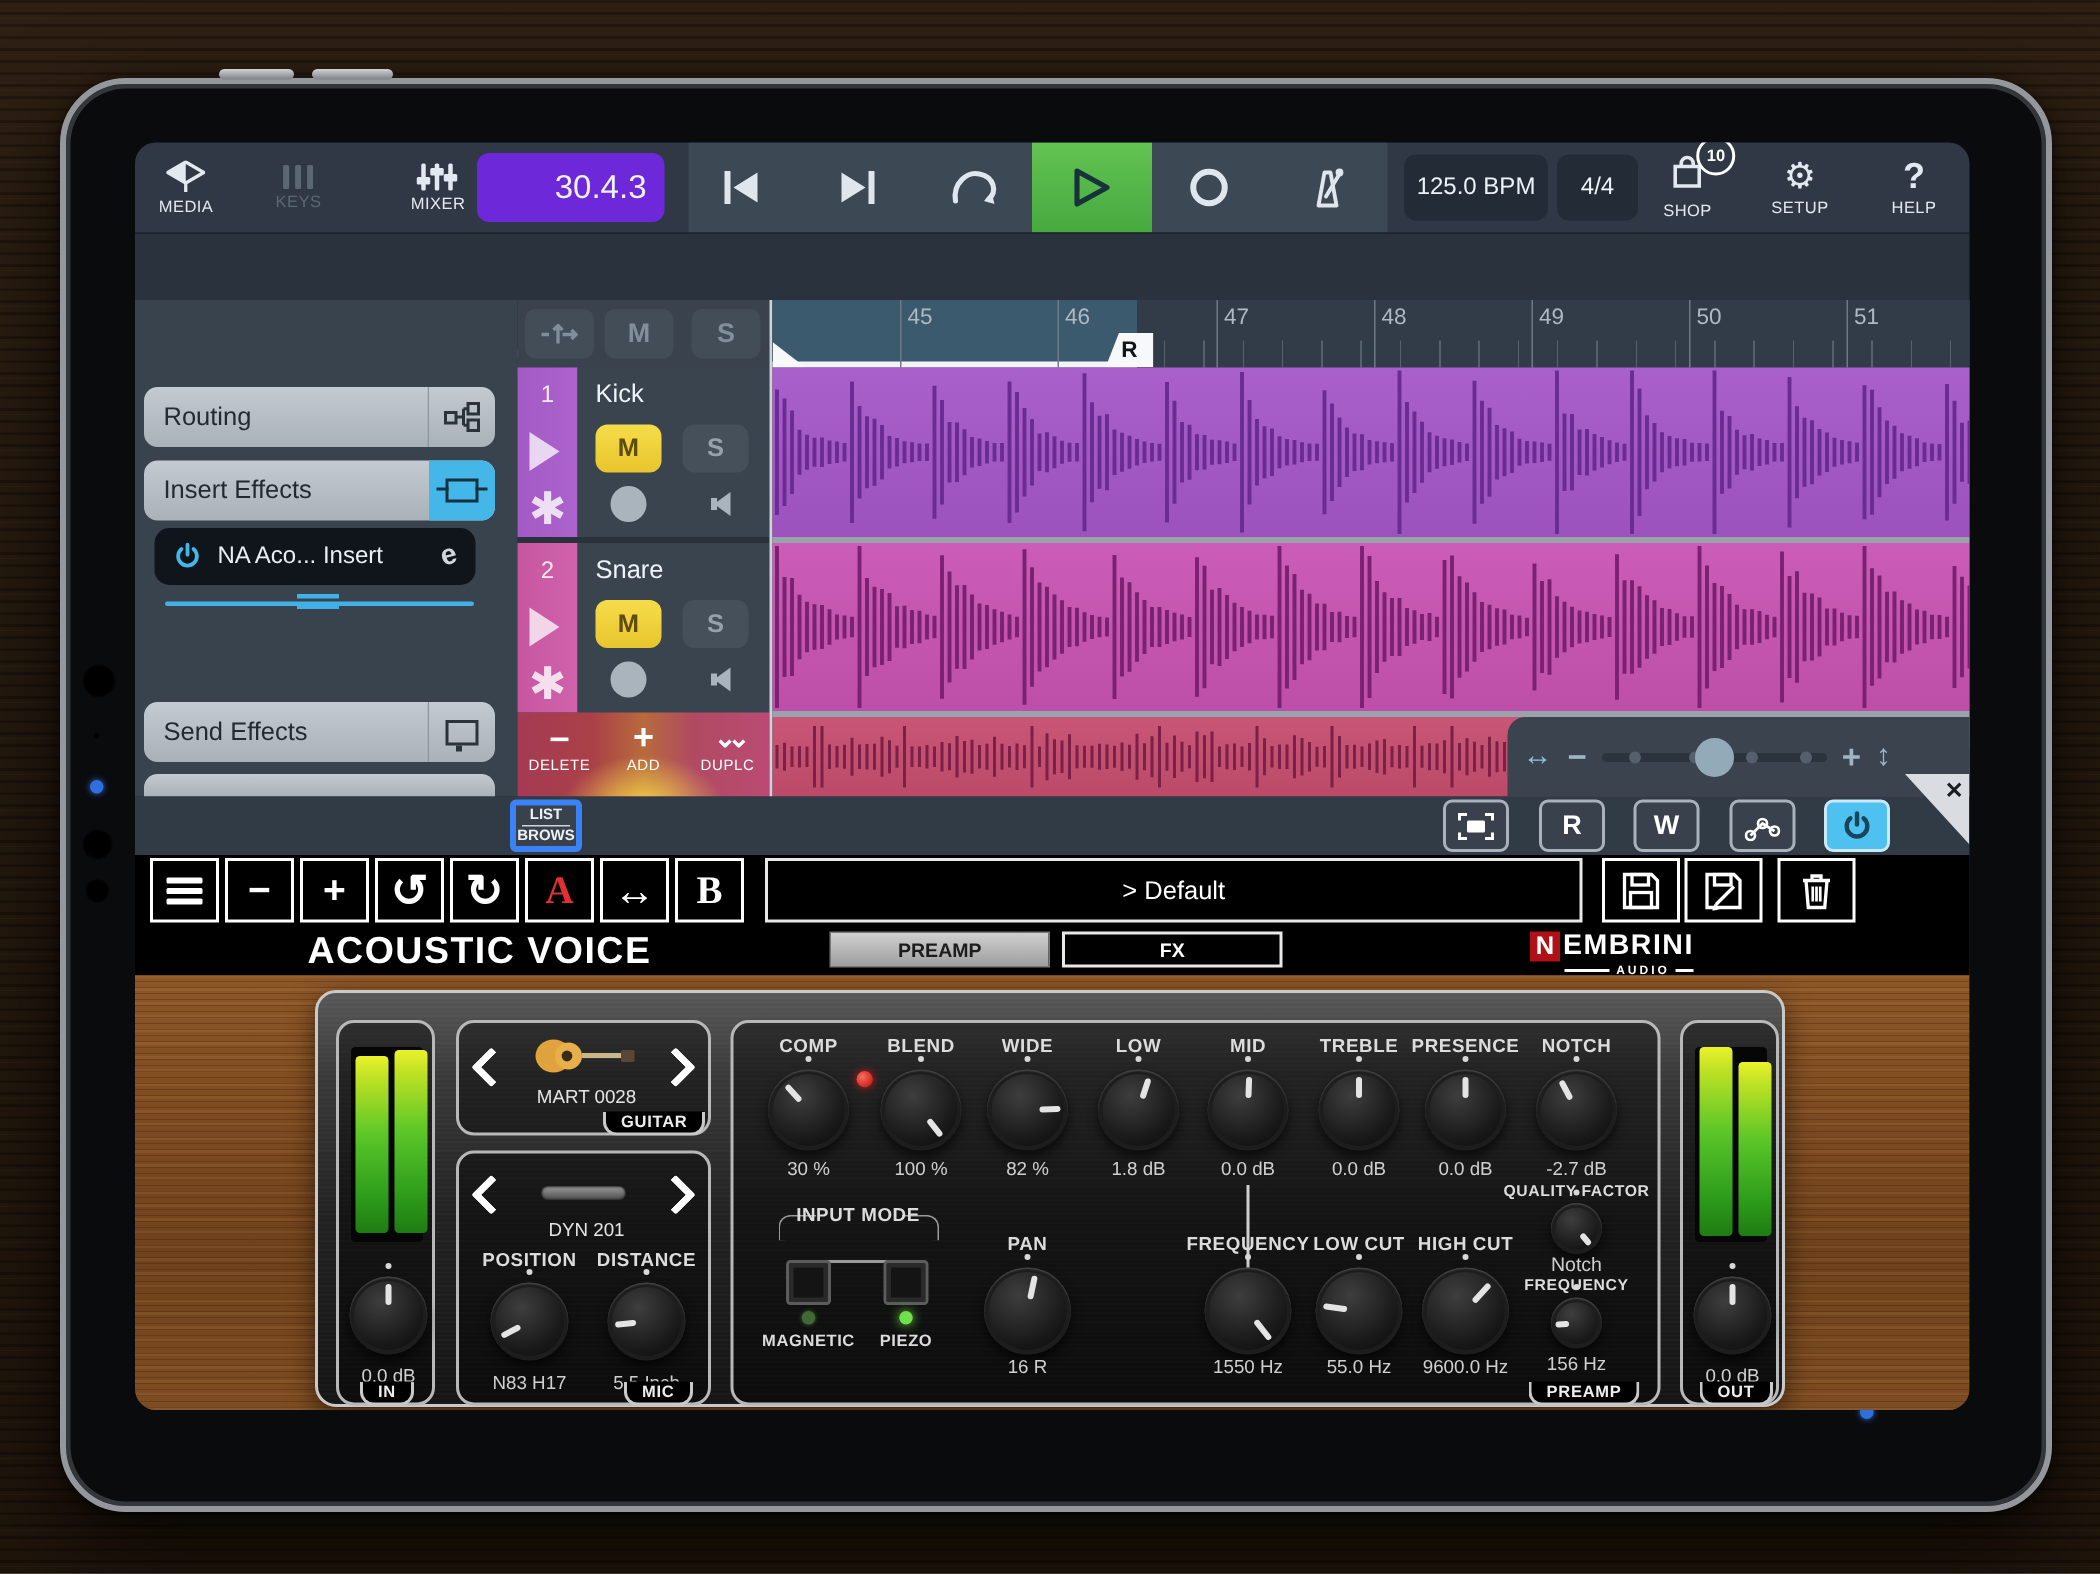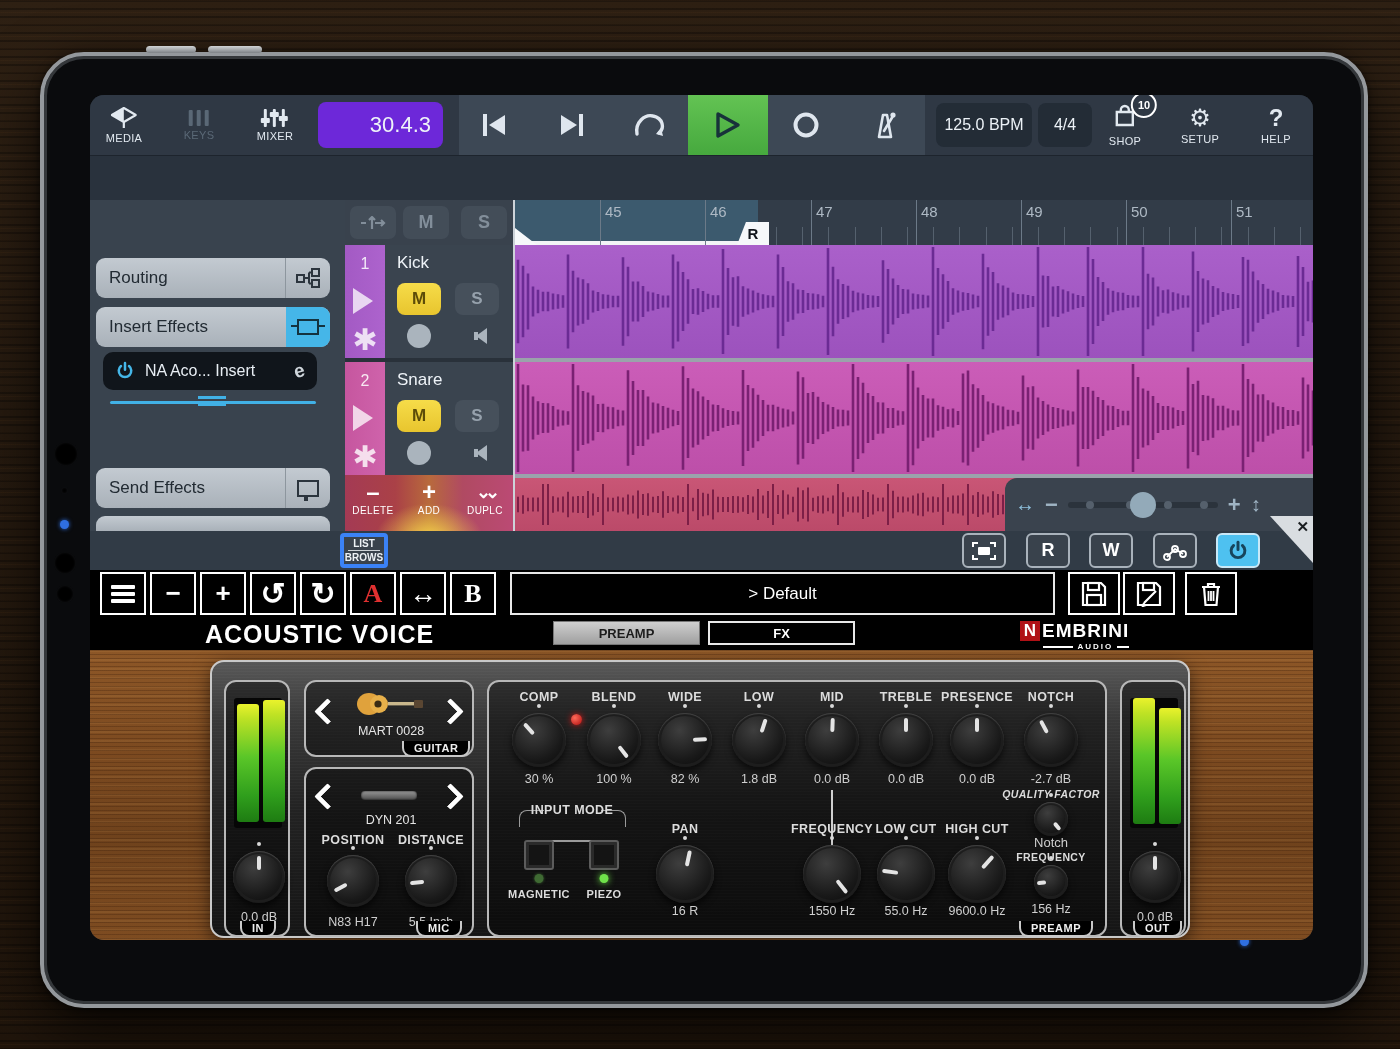--- a/index.html
+++ b/index.html
@@ -206,21 +206,21 @@
       <div class="tlabel">MEDIA</div>
     </div>
     <div class="ttool dim" style="left:109px;">
       <div class="bars3">
           <i></i>
           <i></i>
           <i></i>
         </div>
       <div class="tlabel">KEYS</div>
     </div>
-    <div class="ttool" style="left:185px;">
+    <div class="ttool" style="left:202px;">
       <div class="mixic">
         <i style="left:2px;"></i>
           <i style="left:11px;"></i>
           <i style="left:20px;"></i>
         <b style="left:-1px;top:9px;"></b>
           <b style="left:8px;top:3px;"></b>
           <b style="left:17px;top:7px;"></b>
       </div>
       <div class="tlabel">MIXER</div>
     </div>
@@ -696,21 +696,21 @@
 
         <div class="pv" style="left:50px;top:90px;">30 %</div>
         <div class="pv" style="left:125px;top:90px;">100 %</div>
         <div class="pv" style="left:196px;top:90px;">82 %</div>
         <div class="pv" style="left:270px;top:90px;">1.8 dB</div>
         <div class="pv" style="left:343px;top:90px;">0.0 dB</div>
         <div class="pv" style="left:417px;top:90px;">0.0 dB</div>
         <div class="pv" style="left:488px;top:90px;">0.0 dB</div>
         <div class="pv" style="left:562px;top:90px;">-2.7 dB</div>
 
-        <div class="pl" style="left:562px;top:106px;font-size:10.5px;font-style:italic;">QUALITY FACTOR</div>
+        <div class="pl" style="left:562px;top:106px;font-size:10.5px;">QUALITY FACTOR</div>
         <div class="knob k34" style="left:562px;top:137px;--a:140deg;">
             <i></i>
           </div>
         <div class="pv" style="left:562px;top:153px;font-size:13px;">Notch</div>
         <div class="pl" style="left:562px;top:169px;font-size:10.5px;">FREQUENCY</div>
         <div class="knob k34" style="left:562px;top:200px;--a:-95deg;">
             <i></i>
           </div>
         <div class="pv" style="left:562px;top:220px;">156 Hz</div>
 

